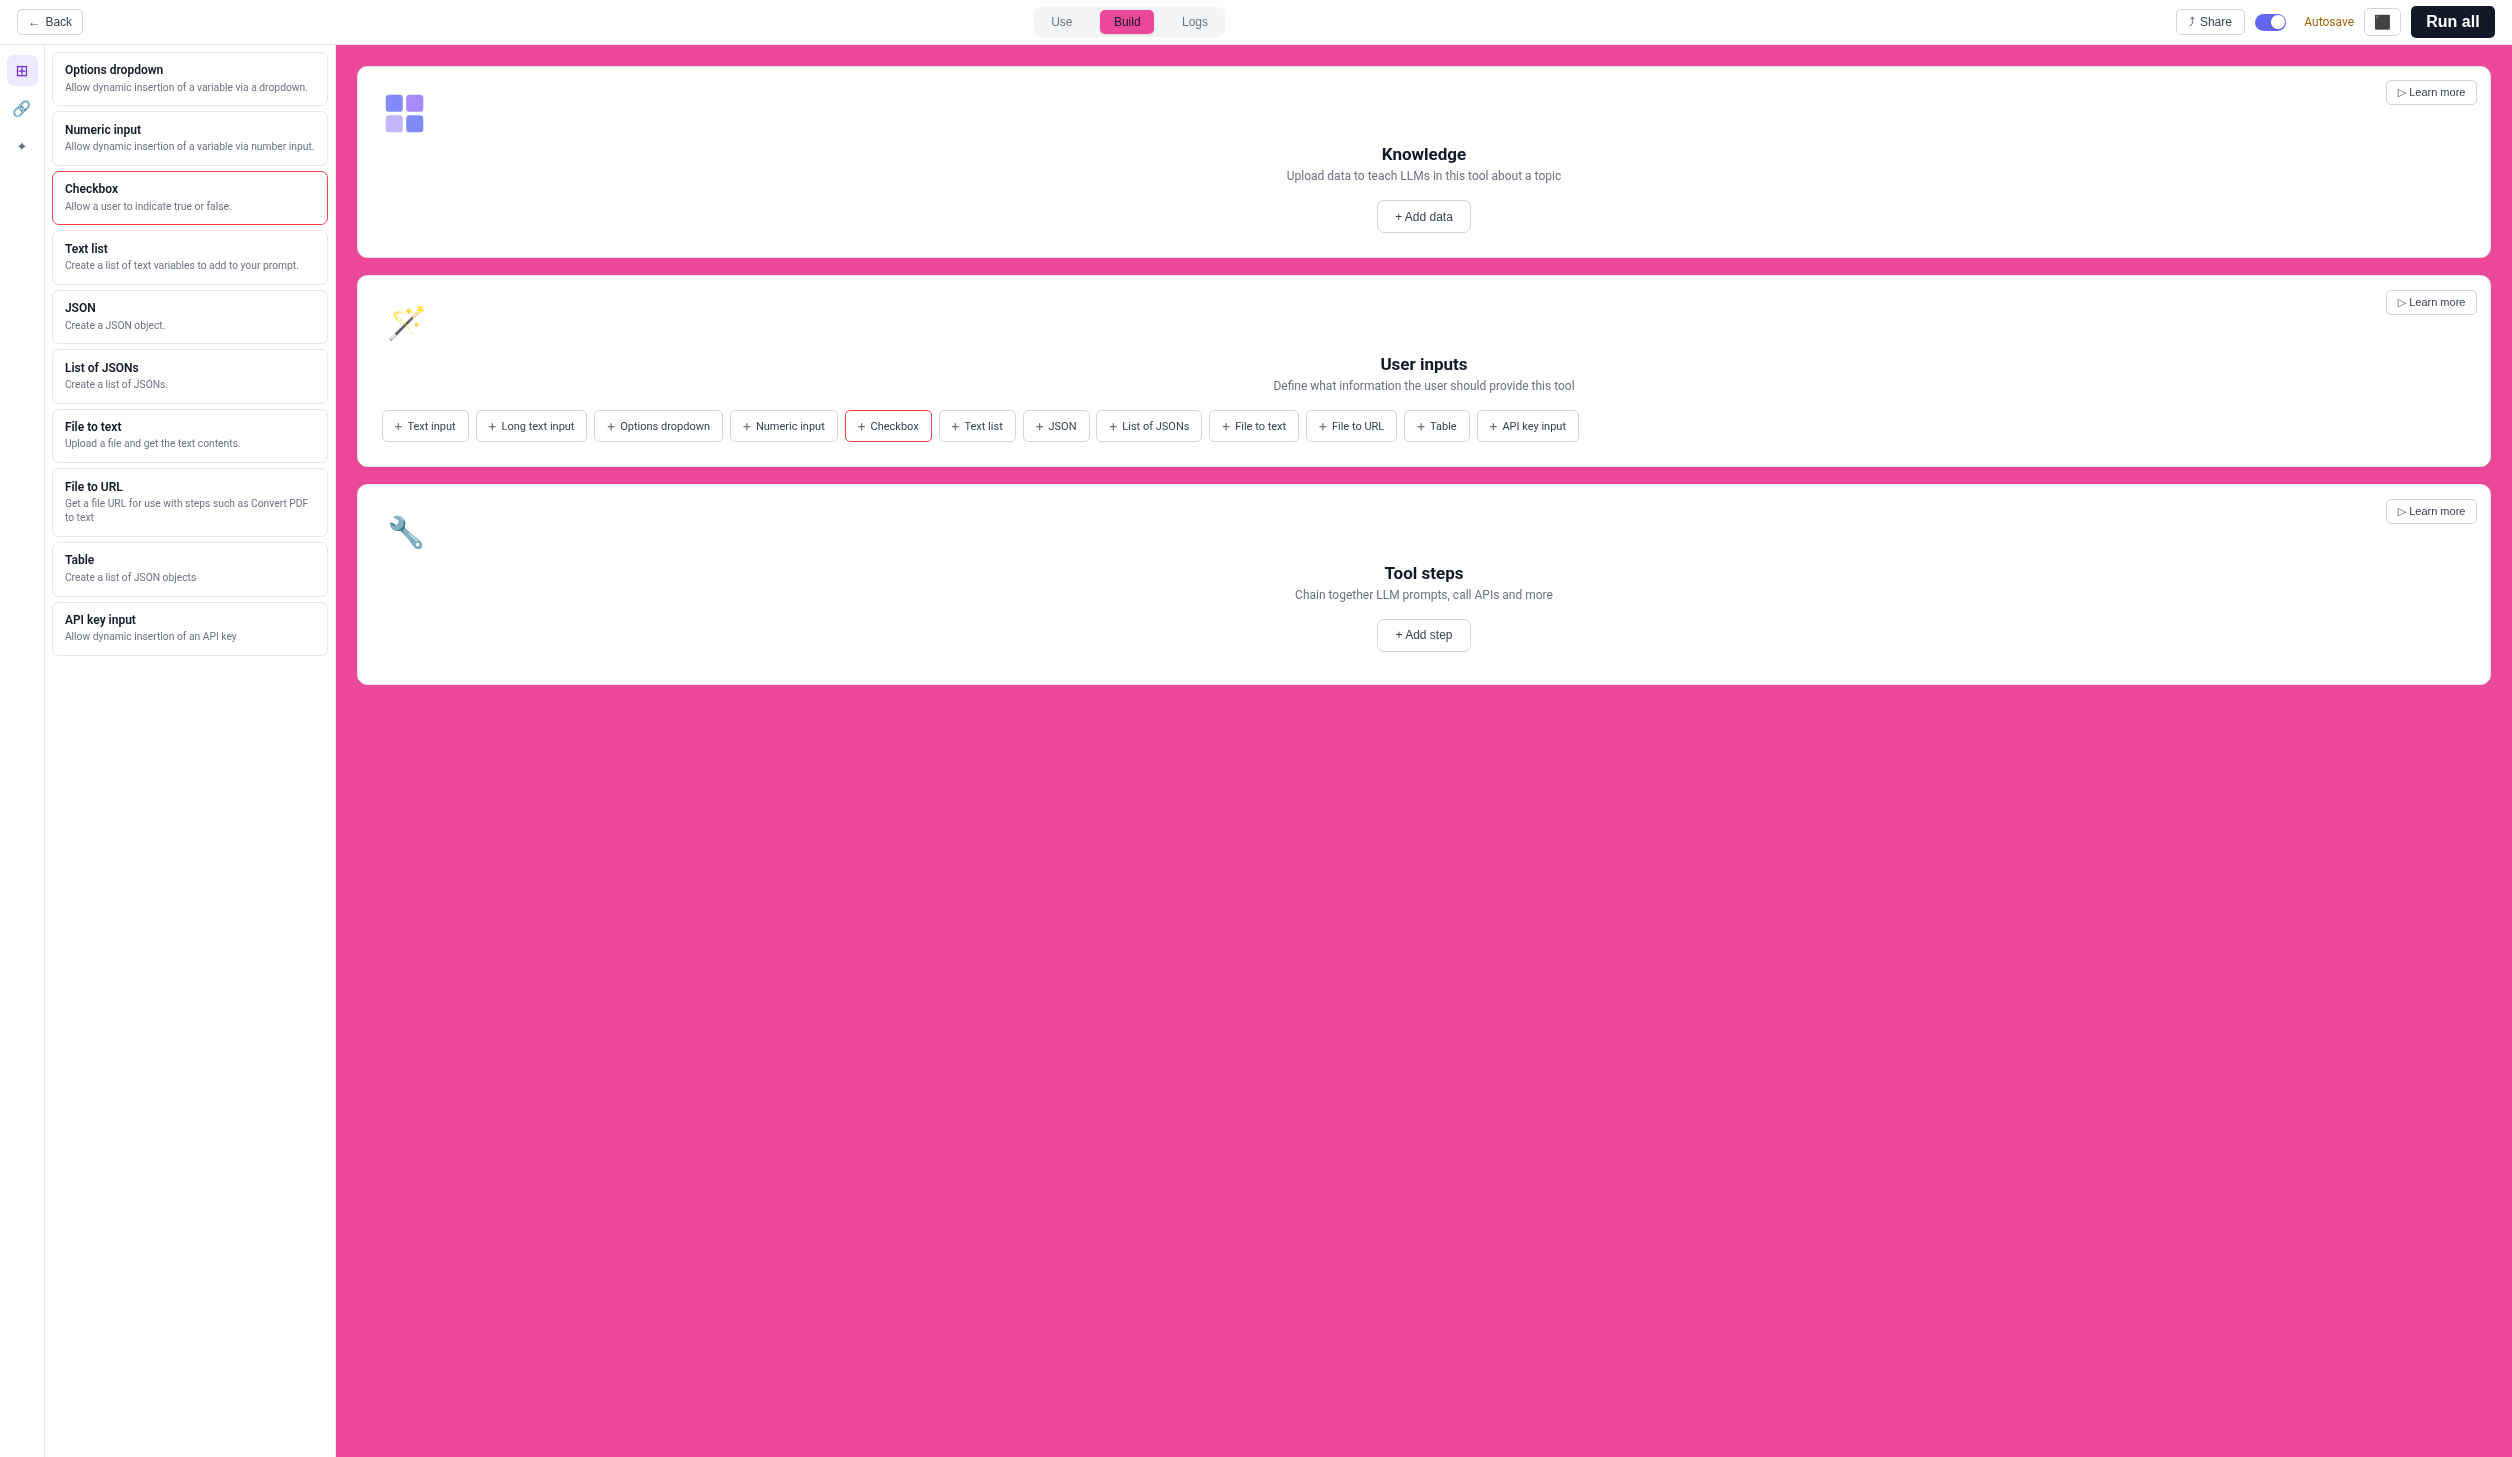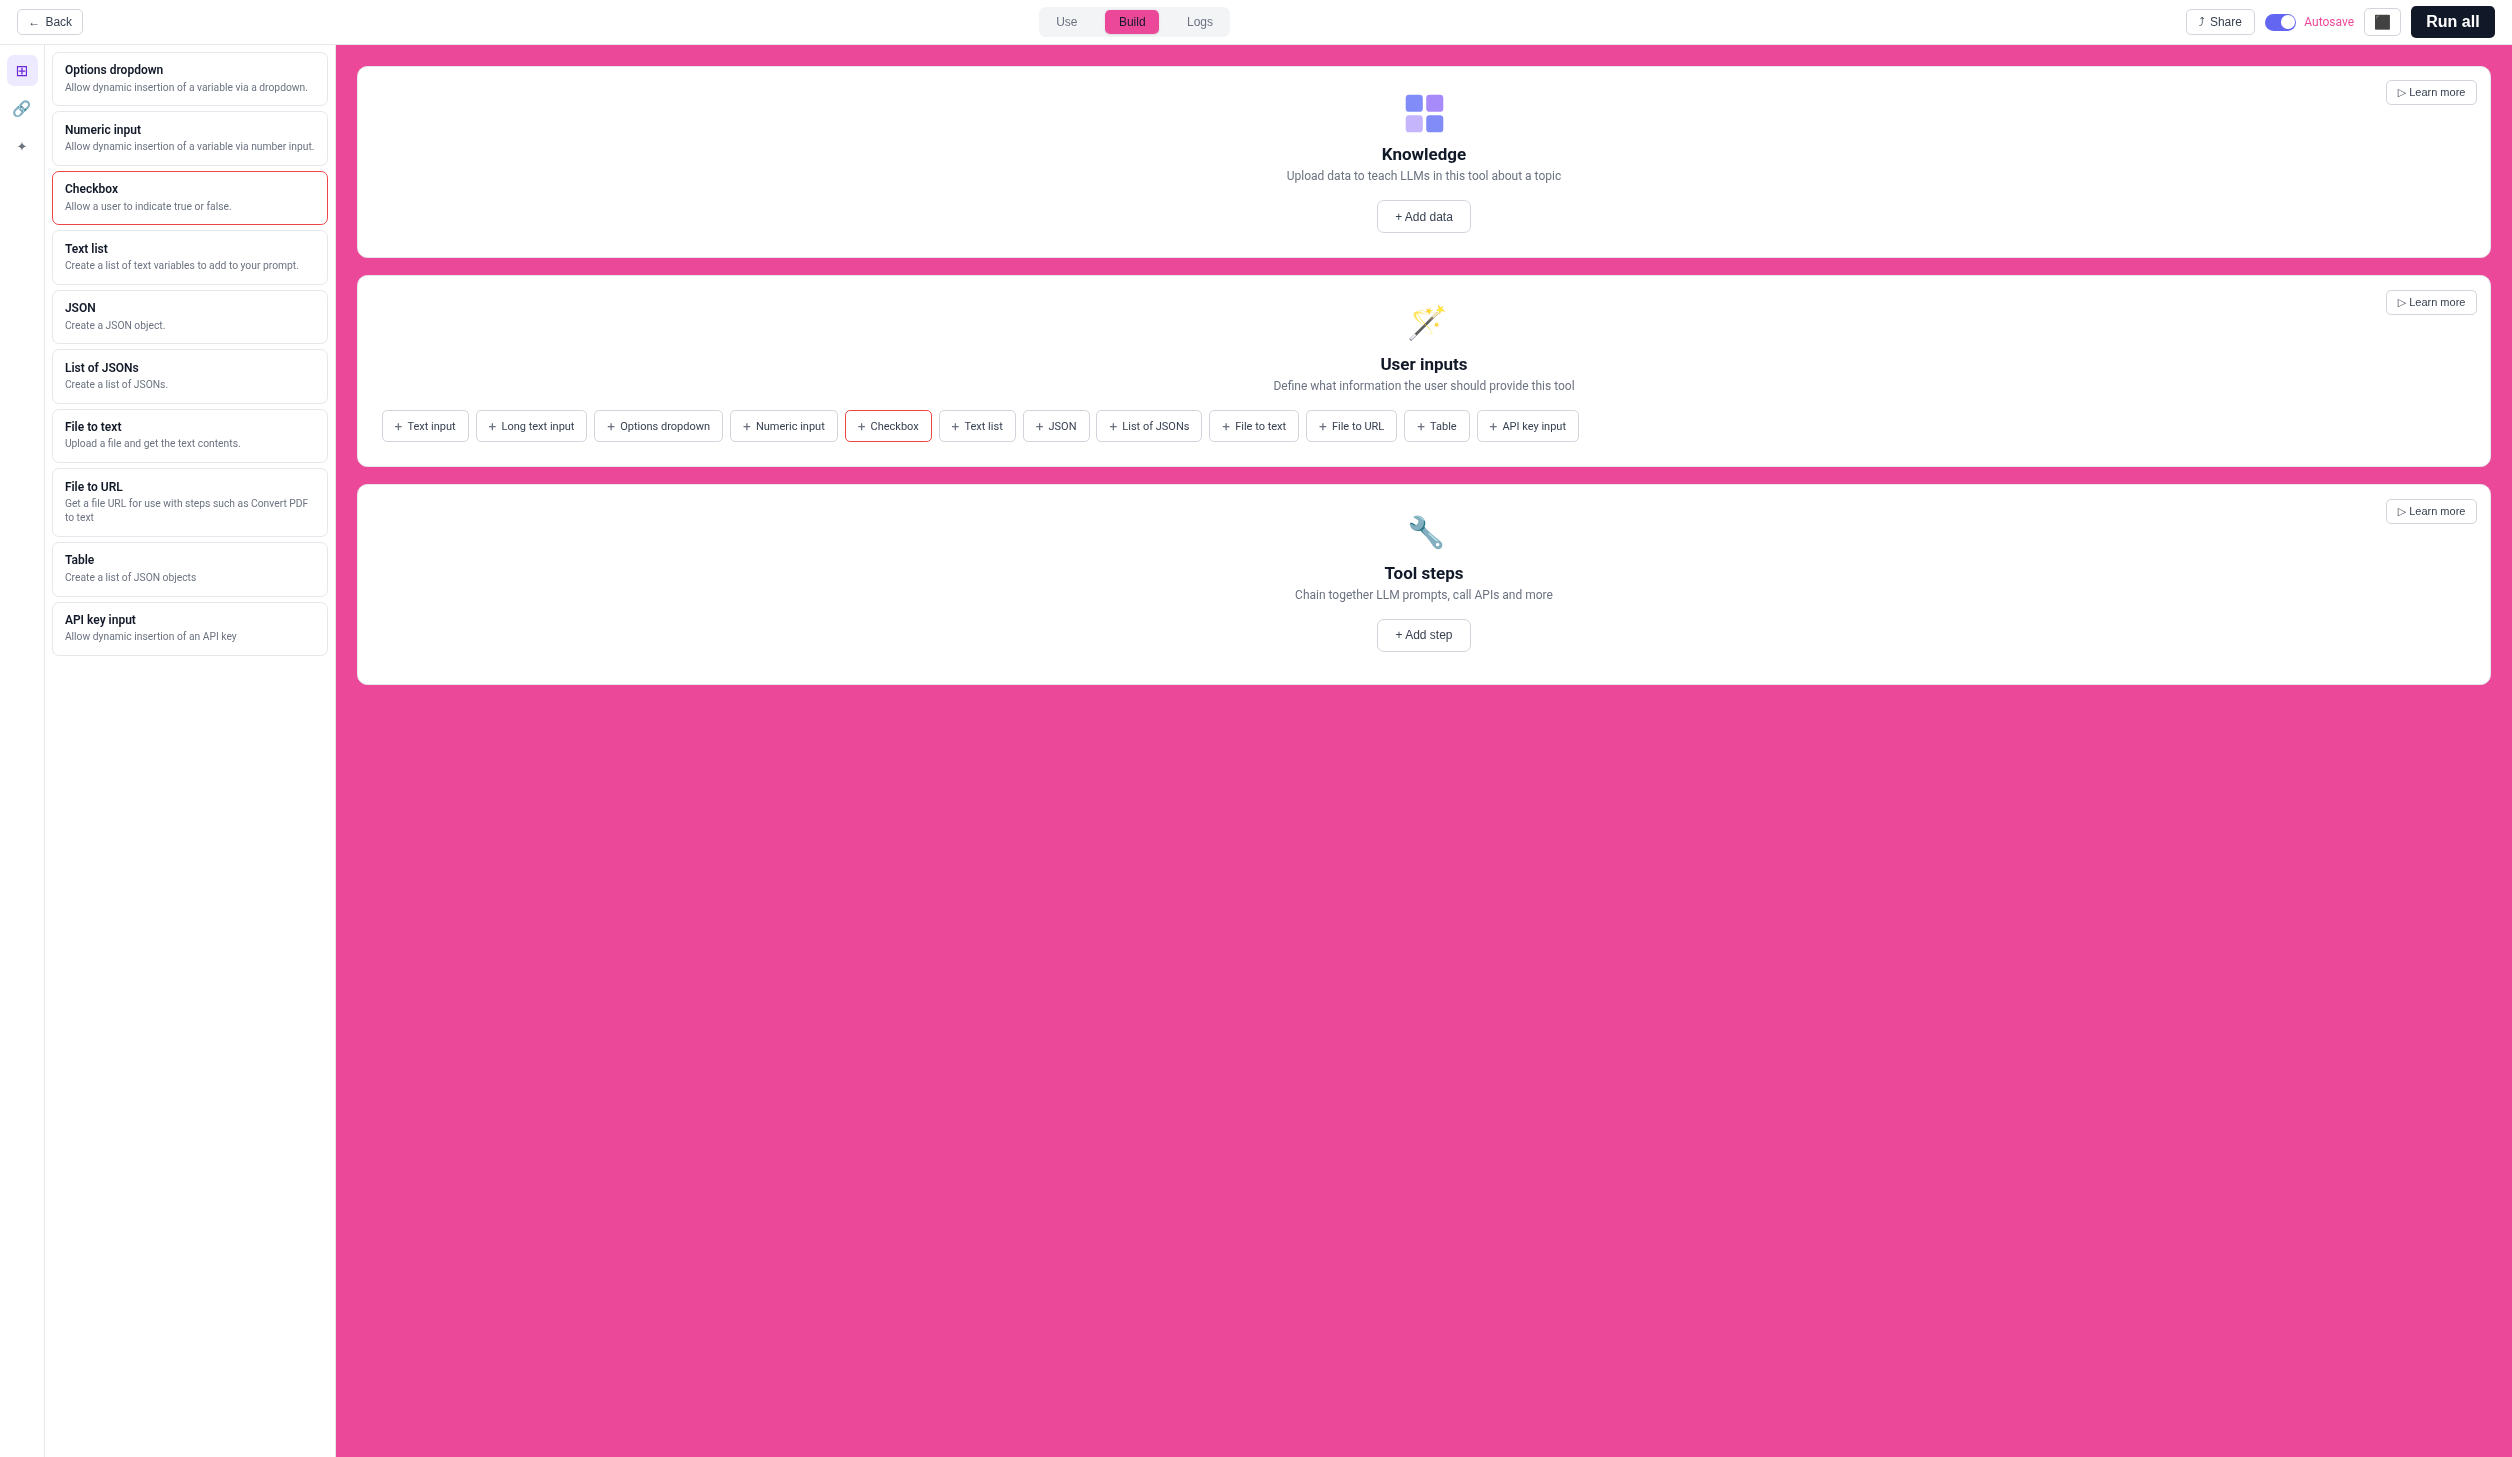--- a/index.html
+++ b/index.html
@@ -40,21 +40,21 @@
       font-weight: 500;
     }
     .nav-tab.active { background: #ec4899; color: #111827; box-shadow: 0 0.9px 2.6px rgba(0,0,0,0.1); }
 
     .navbar-right { display: flex; align-items: center; gap: 10.3px; }
     .share-btn {
       display: flex; align-items: center; gap: 5.1px;
       background: none; border: 0.9px solid #d1d5db; border-radius: 5.1px;
       padding: 5.1px 12px; cursor: pointer; font-size: 12px; color: #374151;
     }
-    .autosave-wrap { display: flex; align-items: center; gap: 8px; font-size: 12px; color: #ec4899; }
+    .autosave-wrap { display: flex; align-items: center; gap: 18px; font-size: 12px; color: #a16207; }
     .toggle {
       width: 31px; height: 17px; background: #6366f1; border-radius: 8.6px;
       position: relative; cursor: pointer;
     }
     .toggle::after {
       content: ''; position: absolute; top: 1.7px; right: 1.7px;
       width: 13.7px; height: 13.7px; background: #fff; border-radius: 50%;
     }
     .save-icon-btn {
       background: none; border: 0.9px solid #d1d5db; border-radius: 5.1px;
@@ -133,21 +133,21 @@
       position: relative;
     }
     .card-learn-more {
       position: absolute; top: 13.7px; right: 13.7px;
       display: flex; align-items: center; gap: 3.4px;
       background: none; border: 0.9px solid #d1d5db; border-radius: 5.1px;
       padding: 5.1px 10.3px; cursor: pointer; font-size: 11px; color: #374151;
     }
 
     .card-header {
-      display: flex; flex-direction: column; align-items: center;
+      display: flex; flex-direction: column; 
       text-align: center; margin-bottom: 17px;
     }
     .card-title { font-size: 17px; font-weight: 700; color: #111827; margin-bottom: 5.1px; }
     .card-subtitle { font-size: 12px; color: #6b7280; }
 
     .add-data-btn {
       display: flex; align-items: center; gap: 5.1px;
       background: none; border: 0.9px solid #d1d5db; border-radius: 6.9px;
       padding: 8.6px 17px; cursor: pointer; font-size: 12px; color: #374151;
       margin: 0 auto;

